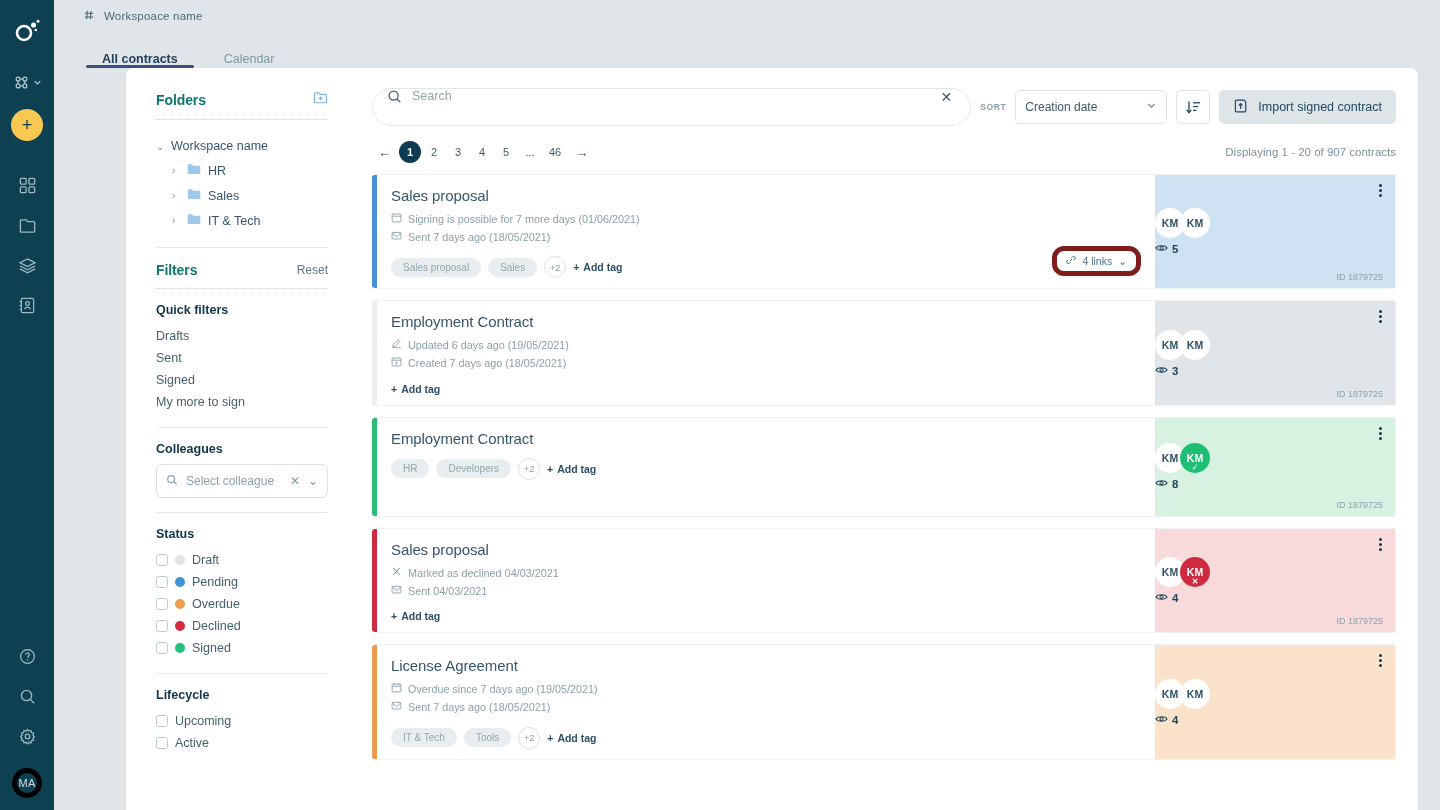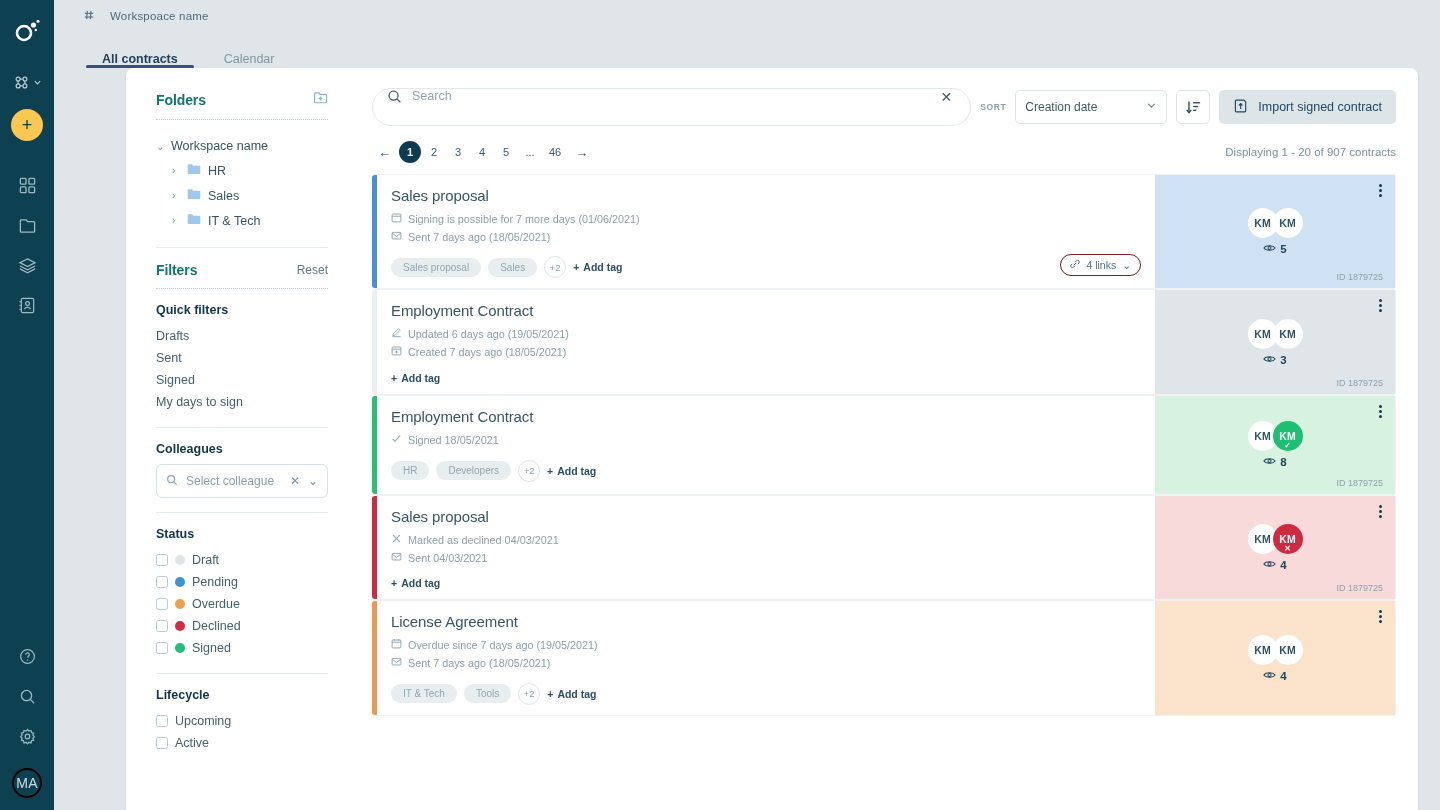--- a/index.html
+++ b/index.html
@@ -29,29 +29,29 @@
     margin-bottom: 26px; cursor:pointer;
   }
   .rail-icon {
     width: 36px; height: 36px; margin-bottom: 4px;
     display:flex; align-items:center; justify-content:center;
     color:#9fb8c2; cursor:pointer;
   }
   .rail-bottom { position:absolute; bottom: 12px; left:0; right:0; display:flex; flex-direction:column; align-items:center; }
   .rail-avatar {
     width: 30px; height: 30px; border-radius:50%;
-    border: 2px solid #000000; color:#cfdde3;
+    border: 5px solid #000000; color:#cfdde3;
     display:flex; align-items:center; justify-content:center;
-    font-size: 14px; letter-spacing:.3px; margin-top: 10px;
+    font-size: 11px; letter-spacing:.3px; margin-top: 10px;
   }
 
   
   .page { flex:1; position:relative; display:flex; flex-direction:column; min-width:0; }
   .page-head { padding: 10px 0 0 30px; }
-  .breadcrumb { display:flex; align-items:center; gap:16px; font-size: 11.5px; color:#4e6b78; letter-spacing:.2px; }
+  .breadcrumb { display:flex; align-items:center; gap:10px; font-size: 11.5px; color:#4e6b78; letter-spacing:.2px; }
   .page-title { font-size: 30px; font-weight: 700; color:#0d3b4f; letter-spacing:-.2px; margin-top: 9px; }
 
   .tabs { display:flex; gap: 10px; padding: 0 0 0 30px; margin-top: 24px; }
   .tab { font-size: 12.5px; color:#7f98a4; padding: 6px 18px 2px 18px; cursor:pointer; position:relative; }
   .tab.active { color:#243f56; font-weight:600; }
   .tab.active::after {
     content:""; position:absolute; left: 2px; right: 2px; bottom: 0;
     height: 3px; background:#3b4f7d; border-radius:2px;
   }
 
@@ -122,21 +122,21 @@
   .pg {
     min-width: 22px; height: 22px; border-radius:50%;
     display:flex; align-items:center; justify-content:center;
     font-size: 11px; color:#3d5a6b; cursor:pointer; padding: 0 6px;
   }
   .pg.active { background:#0d3b52; color:#fff; font-weight:600; }
   .pg.arrow { color:#214a61; font-size: 13px; }
   .displaying { font-size: 11.5px; color:#7b929e; }
 
   
-  .list { margin-top: 11px; flex:1; overflow:hidden; display:flex; flex-direction:column; }
+  .list { margin-top: 11px; flex:1; overflow:hidden; display:flex; flex-direction:column; gap: 11px; }
   .card {
     display:flex; min-height: 100px; border-radius: 3px;
     border:1px solid #eef2f4; border-left: none;
     background:#fff; position:relative; flex: 0 0 auto;
   }
   .stripe { width: 5px; flex:0 0 5px; border-radius: 3px 0 0 3px; }
   .cbody { flex:1; padding: 12px 16px 10px 14px; min-width:0; position:relative; }
   .ctitle { font-size: 15px; color:#37566b; letter-spacing:-.1px; margin-bottom: 7px; }
   .meta { display:flex; align-items:center; gap:6px; font-size: 10.8px; color:#8ca1ac; line-height: 1.55; }
   .meta + .meta { margin-top: 1px; }
@@ -146,26 +146,26 @@
     border-radius: 11px; padding: 4px 12px;
   }
   .tagplus {
     width: 22px; height:22px; border-radius:50%; border:1px solid #dde4e8;
     display:flex; align-items:center; justify-content:center; font-size: 9.5px; color:#8ba0ab;
   }
   .addtag { display:flex; align-items:center; gap:4px; font-size: 10.5px; color:#2d4f64; font-weight:700; cursor:pointer; }
   .links {
     position:absolute; right: 14px; bottom: 12px;
     display:flex; align-items:center; gap:6px;
-    border:1px solid #7f1d1d; border-radius: 12px; padding: 4px 9px;
+    border:5px solid #7f1d1d; border-radius: 12px; padding: 4px 9px;
     font-size: 10.5px; color:#51728a; cursor:pointer; background:#fff;
   }
   .cside {
     width: 240px; flex:0 0 240px; position:relative;
-    display:flex; flex-direction:column; align-items:center; justify-content:center;
+    display:flex; flex-direction:column; align-items:flex-start; justify-content:center;
   }
   .kebab { position:absolute; top: 7px; right: 13px; color:#17384c; cursor:pointer; line-height: 4px; font-size: 14px; letter-spacing: 0; }
   .kebab span { display:block; width:3px; height:3px; border-radius:50%; background:#17384c; margin: 2px 0; }
   .avs { display:flex; align-items:center; }
   .av {
     width: 30px; height:30px; border-radius:50%; background:#fff;
     display:flex; align-items:center; justify-content:center;
     font-size: 10.5px; color:#2e5368; font-weight:600; position:relative;
   }
   .av + .av { margin-left: -5px; }
@@ -341,21 +341,21 @@
         <div class="side-head">
           <h2>Filters</h2>
           <span class="reset">Reset</span>
         </div>
         <div class="dotrule"></div>
 
         <h3>Quick filters</h3>
         <div class="qf">Drafts</div>
         <div class="qf">Sent</div>
         <div class="qf">Signed</div>
-        <div class="qf">My days to sign</div>
+        <div class="qf">My more to sign</div>
 
         <div class="rule"></div>
 
         <h3>Colleagues</h3>
         <div class="select">
           <span>
             <svg width="12" height="12" viewBox="0 0 14 14" fill="none" stroke="#8ba2ad" stroke-width="1.4">
                 <circle cx="6" cy="6" r="4"></circle>
                 <line x1="9.2" y1="9.2" x2="12.4" y2="12.4"></line>
               </svg>
@@ -585,28 +585,20 @@
                 <span>3</span>
               </div>
               <span class="cid">ID 1879725</span>
             </div>
           </div>
 
           <div class="card">
             <div class="stripe" style="background:#2bbd76"></div>
             <div class="cbody">
               <div class="ctitle">Employment Contract</div>
-              <div class="meta">
-                <span>
-                  <svg width="11" height="11" viewBox="0 0 12 12" fill="none" stroke="#8ca1ac" stroke-width="1.1">
-                      <path d="M1.8 6.4 L4.3 9 L10 2.6"></path>
-                    </svg>
-                </span>
-                <span>Signed 18/05/2021</span>
-              </div>
               <div class="tags">
                 <span class="tag">HR</span>
                 <span class="tag">Developers</span>
                 <span class="tagplus">+2</span>
                 <span class="addtag">
                   <span>+</span>
                   <span>Add tag</span>
                 </span>
               </div>
             </div>

